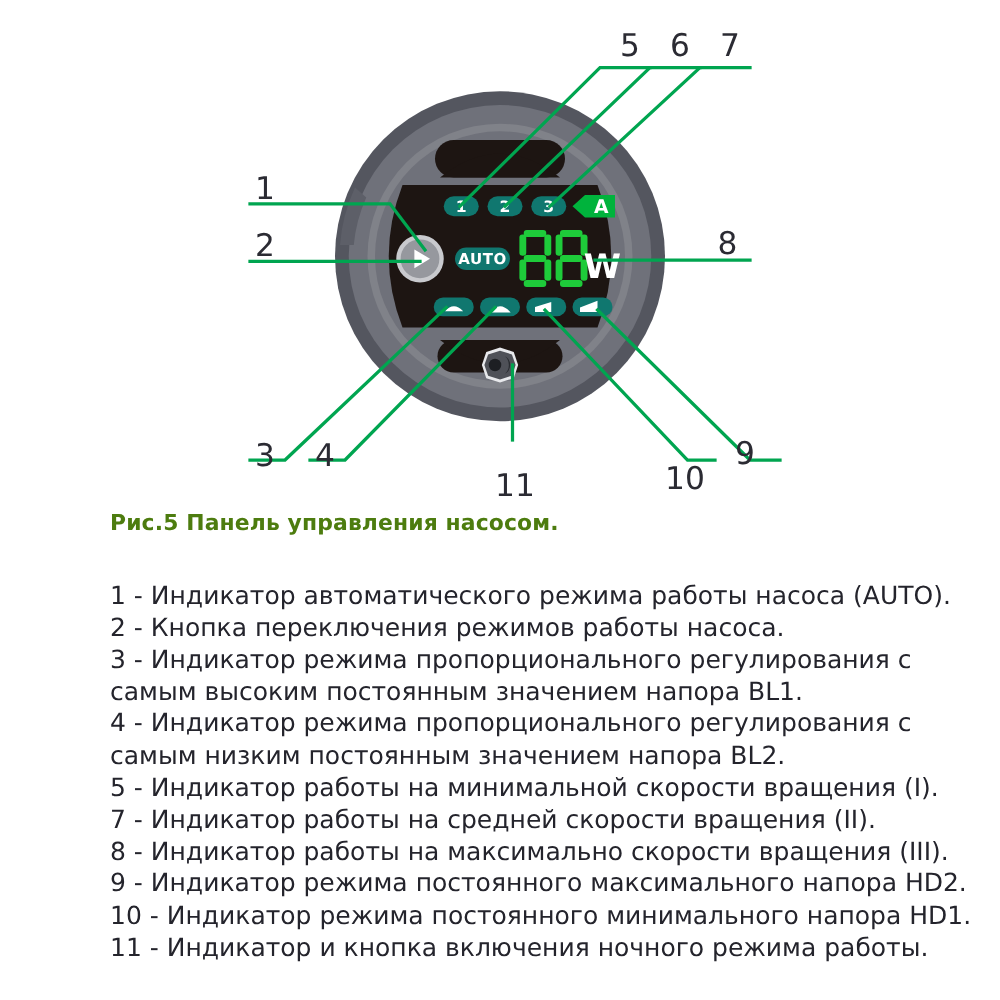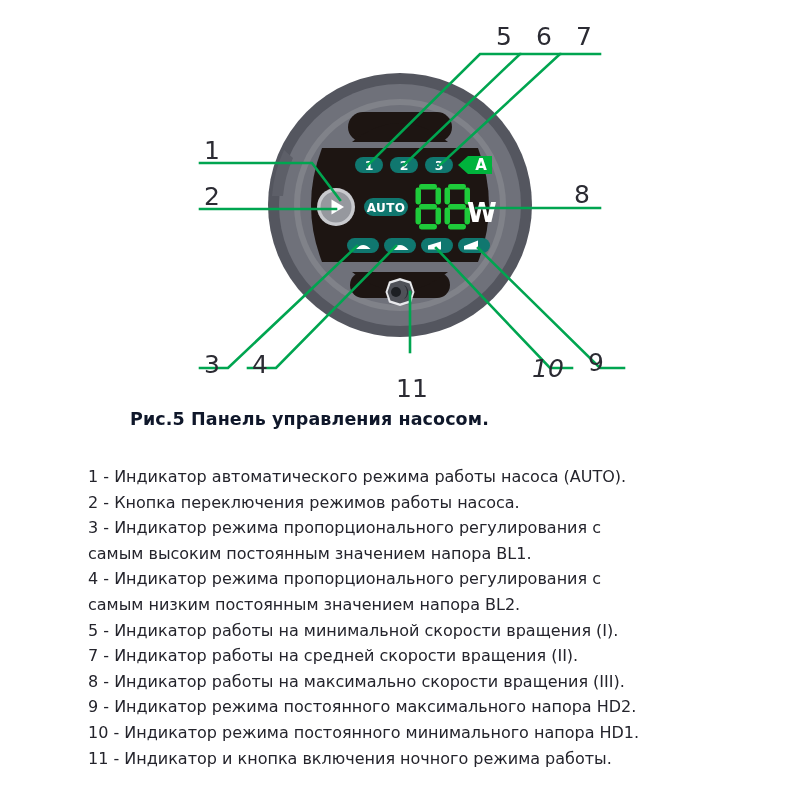--- a/index.html
+++ b/index.html
@@ -32,31 +32,30 @@
     line-height: 1;
     white-space: nowrap;
   }
 
   
   #caption {
     position: absolute;
     left: 88px; top: 409px;
     font-size: 17.5px;
     font-weight: bold;
-    color: #0f172a;
+    color: #4d7c0f;
     letter-spacing: 0.1px;
-    margin-left: 42px;
   }
   #legend {
     position: absolute;
     left: 88px; top: 464px;
     width: 700px;
   }
   .legend-line {
-    font-size: 16px;
+    font-size: 20px;
     color: #24242c;
     line-height: 25.6px;
     white-space: pre;
   }
 </style>
 </head>
 <body>
 
 <div id="page">
 
@@ -196,21 +195,21 @@
 
     <div class="cal-num" style="left:204px; top:138px;">1</div>
     <div class="cal-num" style="left:204px; top:184px;">2</div>
     <div class="cal-num" style="left:204px; top:352px;">3</div>
     <div class="cal-num" style="left:252px; top:352px;">4</div>
     <div class="cal-num" style="left:496px; top:24px;">5</div>
     <div class="cal-num" style="left:536px; top:24px;">6</div>
     <div class="cal-num" style="left:576px; top:24px;">7</div>
     <div class="cal-num" style="left:574px; top:182px;">8</div>
     <div class="cal-num" style="left:588px; top:350px;">9</div>
-    <div class="cal-num" style="left:532px; top:356px;font-style:italic;">10</div>
+    <div class="cal-num" style="left:532px; top:370px;">10</div>
     <div class="cal-num" style="left:396px; top:376px;">11</div>
   </div>
 
   <div id="caption">Рис.5 Панель управления насосом.</div>
 
   <div id="legend">
     <div class="legend-line">1 - Индикатор автоматического режима работы насоса (AUTO).</div>
     <div class="legend-line">2 - Кнопка переключения режимов работы насоса.</div>
     <div class="legend-line">3 - Индикатор режима пропорционального регулирования с</div>
     <div class="legend-line">самым высоким постоянным значением напора BL1.</div>

